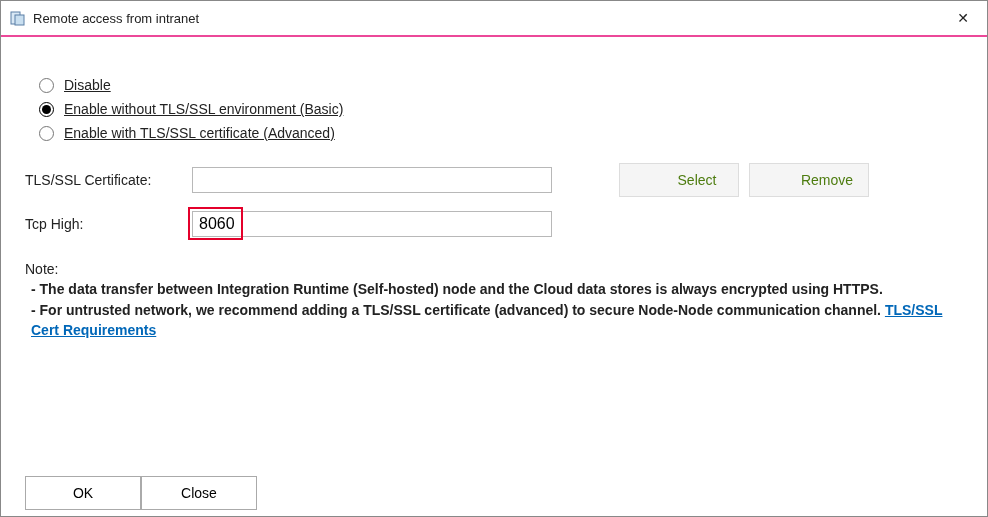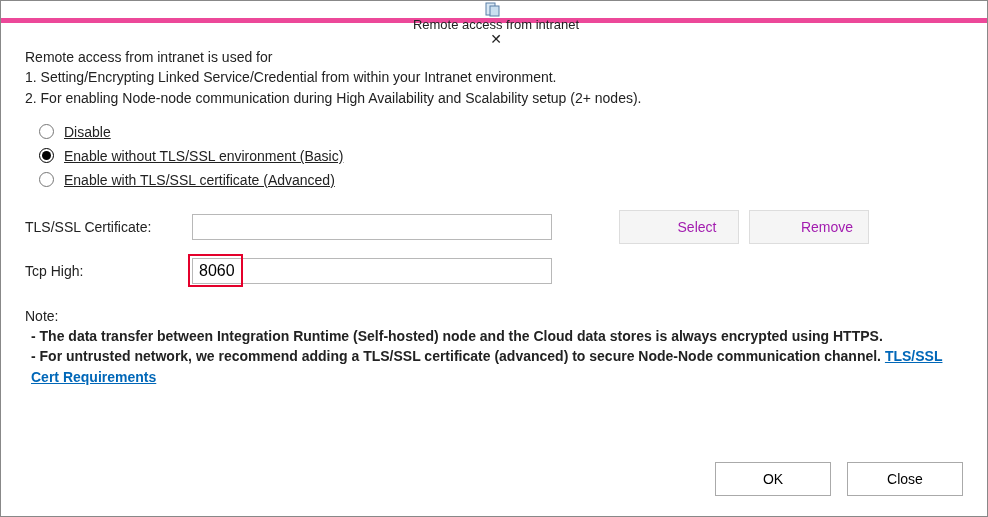--- a/index.html
+++ b/index.html
@@ -9,24 +9,23 @@
       color: #222;
       background: #fff;
       width: 988px;
       height: 517px;
       overflow: hidden;
       border: 1px solid #888;
     }
     .titlebar {
       display: flex;
       align-items: center;
-      height: 22px;
+      height: 36px;
       padding: 0 4px 0 8px;
-      border-bottom: 5px solid #ec4899;
-      flex-direction: column;
+      border-bottom: 2px solid #ec4899;
     }
     .titlebar .icon {
       width: 16px; height: 16px;
       margin-right: 8px;
       display: inline-block;
     }
     .titlebar .title { flex: 1; font-size: 13px; }
     .titlebar .close {
       width: 40px; height: 28px;
       display: flex; align-items: center; justify-content: center;
@@ -61,31 +60,31 @@
       top: -4px; left: -4px;
       width: 55px; height: 33px;
       border: 2.3px solid #e4002b;
       pointer-events: none;
     }
 
     .cert-buttons { display: flex; gap: 10px; margin-left: 40px; }
     .cert-btn {
       width: 120px; height: 34px;
       border: 1px solid #ddd; background: #f5f5f5;
-      color: #a21caf; font-size: 14px;
+      color: #4d7c0f; font-size: 14px;
       cursor: default;
       padding-left: 36px;
     }
 
     .note { margin-top: 22px; }
     .note p { line-height: 1.45; }
     .note .indent { padding-left: 6px; font-weight: bold; }
     a.link { color: #0067b8; text-decoration: underline; cursor: pointer; }
 
-    .footer { display: flex; justify-content: flex-end; gap: 16px; padding-top: 12px; }
+    .footer { display: flex; justify-content: flex-start; gap: 0; padding-top: 12px; }
     .footer-btn {
       width: 116px; height: 34px;
       border: 1px solid #aaa; background: #fff;
       font-size: 14px; cursor: pointer;
     }
   </style>
 </head>
 <body>
 
 <div class="titlebar">
@@ -96,25 +95,20 @@
     </svg>
   </span>
   <span class="title">Remote access from intranet</span>
   <div class="close">
     <span class="close-x">✕</span>
   </div>
 </div>
 
 <div class="content">
   <div class="content-inner">
-    <div class="intro">
-      <p>Remote access from intranet is used for</p>
-      <p>1. Setting/Encrypting Linked Service/Credential from within your Intranet environment.</p>
-      <p>2. For enabling Node-node communication during High Availability and Scalability setup (2+ nodes).</p>
-    </div>
 
     <div class="radios">
       <label class="radio-row">
         <input type="radio" name="mode" style="">
         <span>Disable</span>
       </label>
       <label class="radio-row">
         <input type="radio" name="mode" checked="" style="">
         <span>Enable without TLS/SSL environment (Basic)</span>
       </label>

